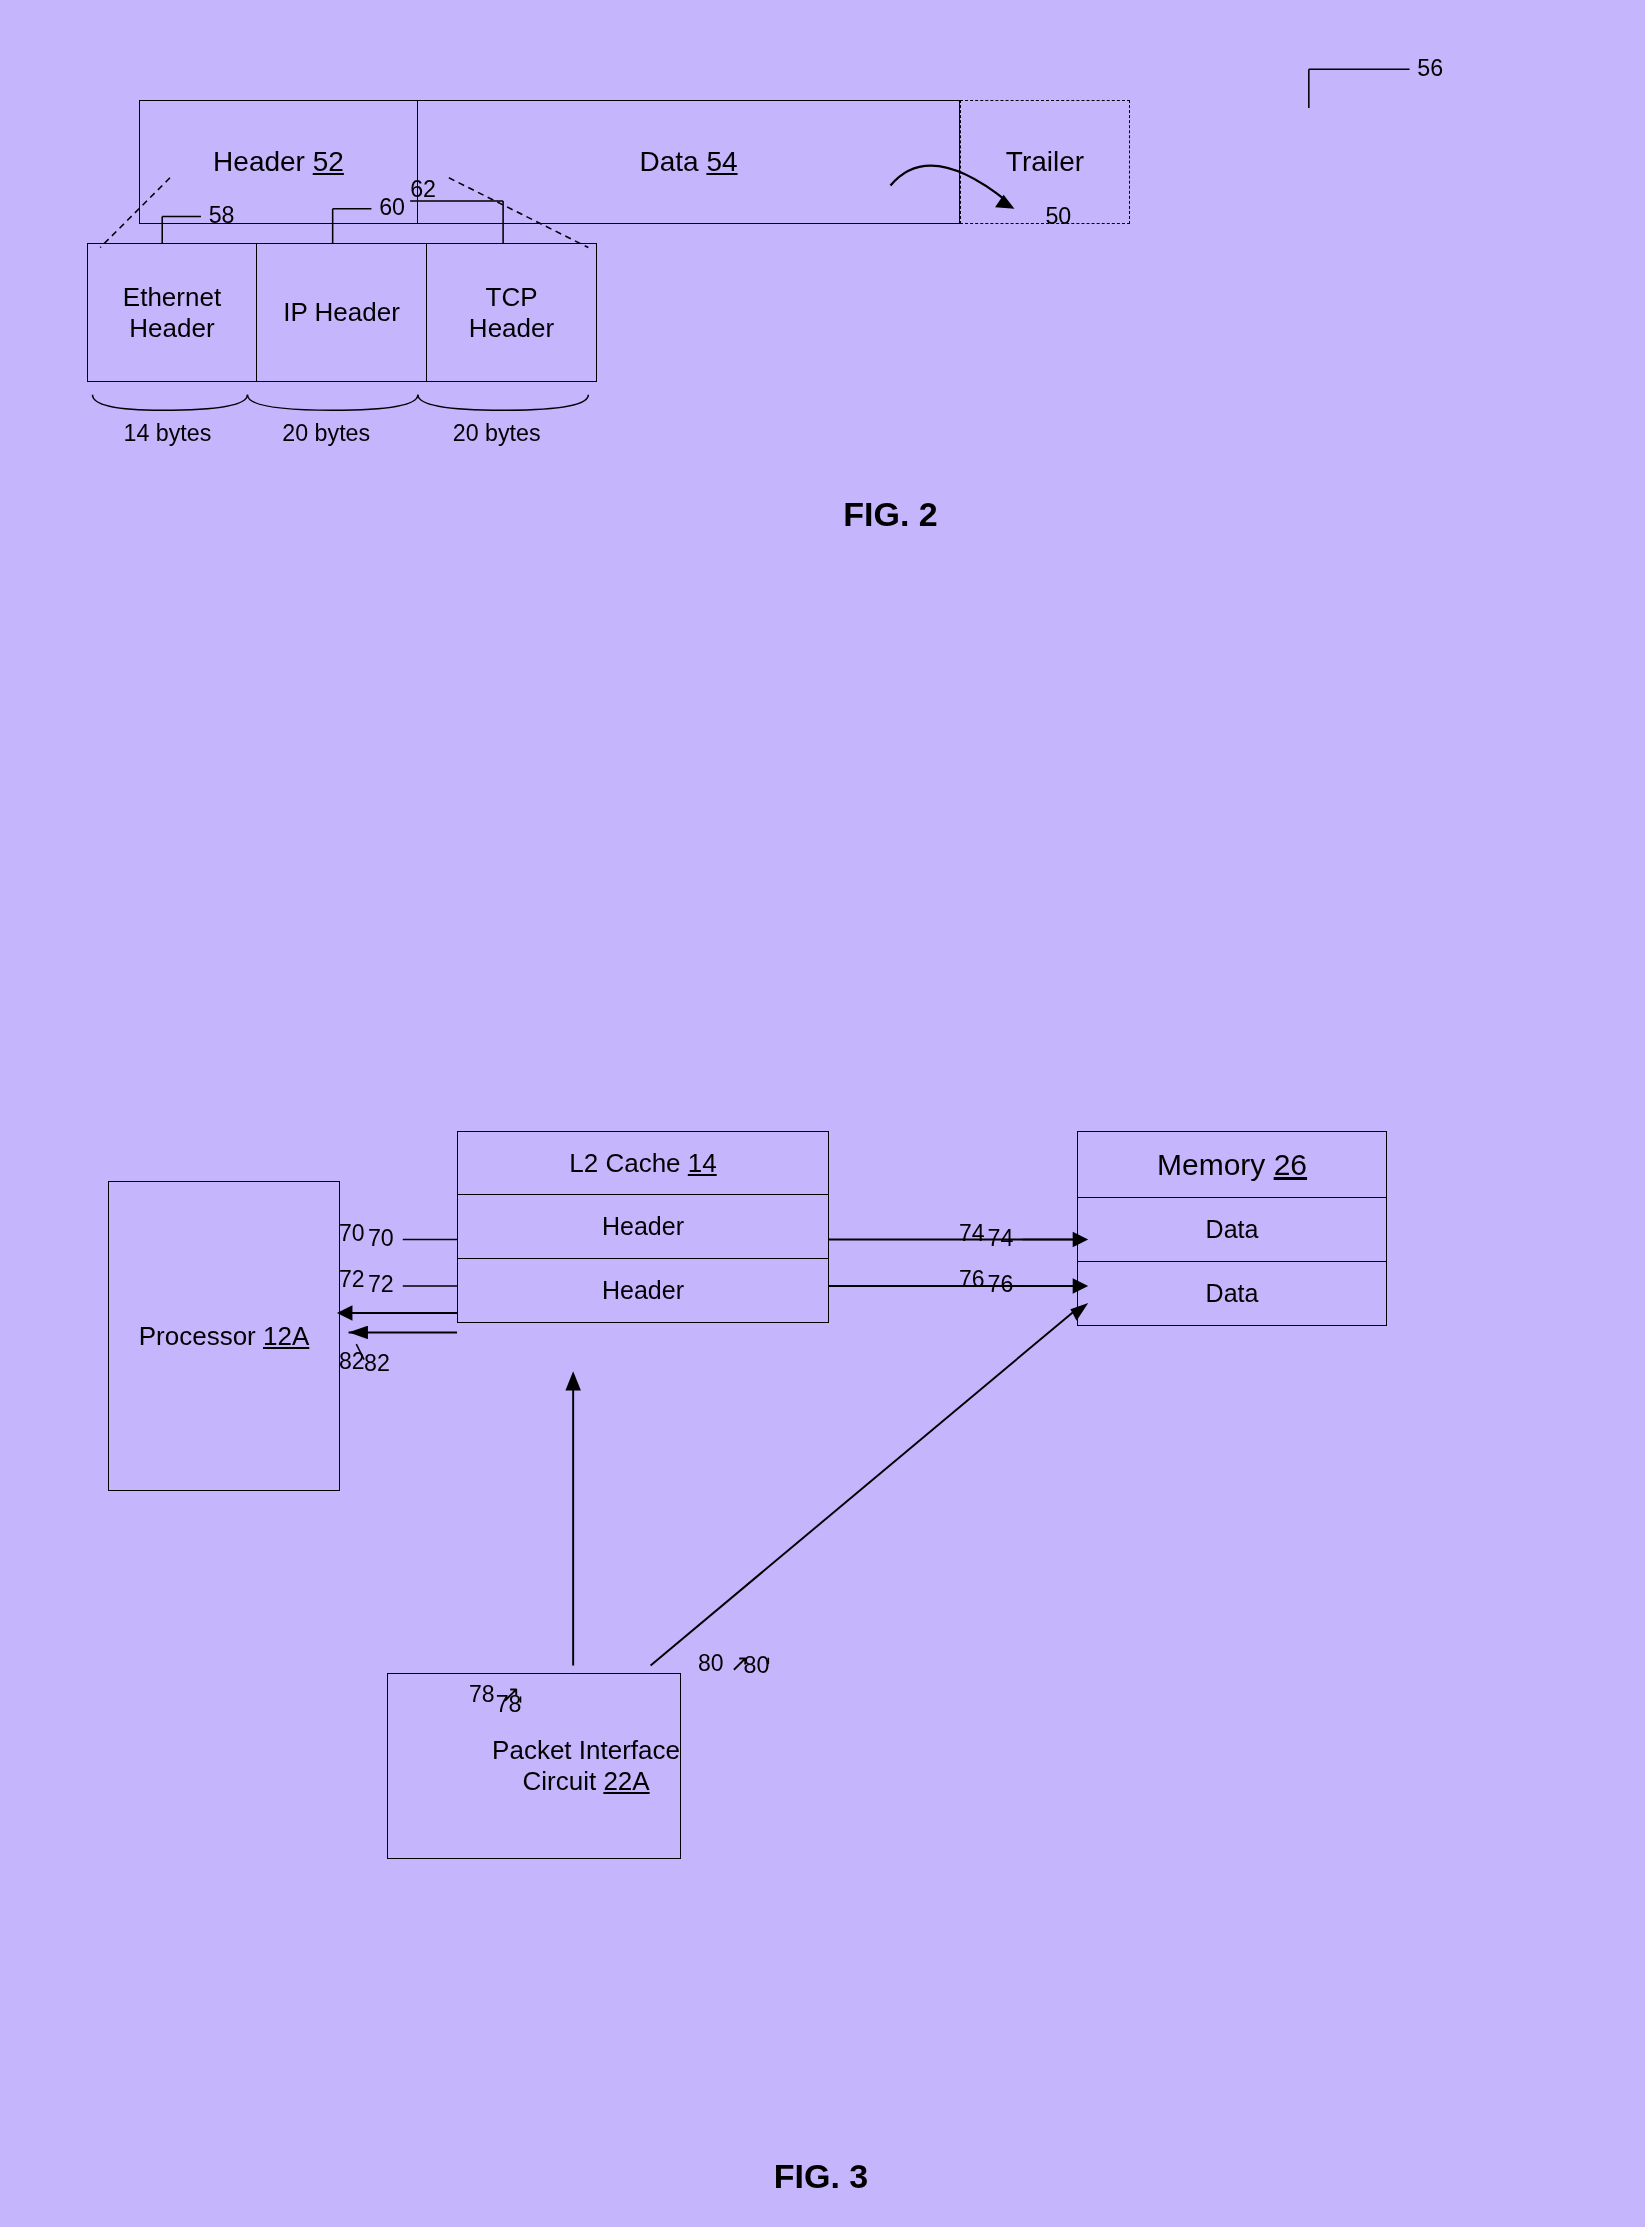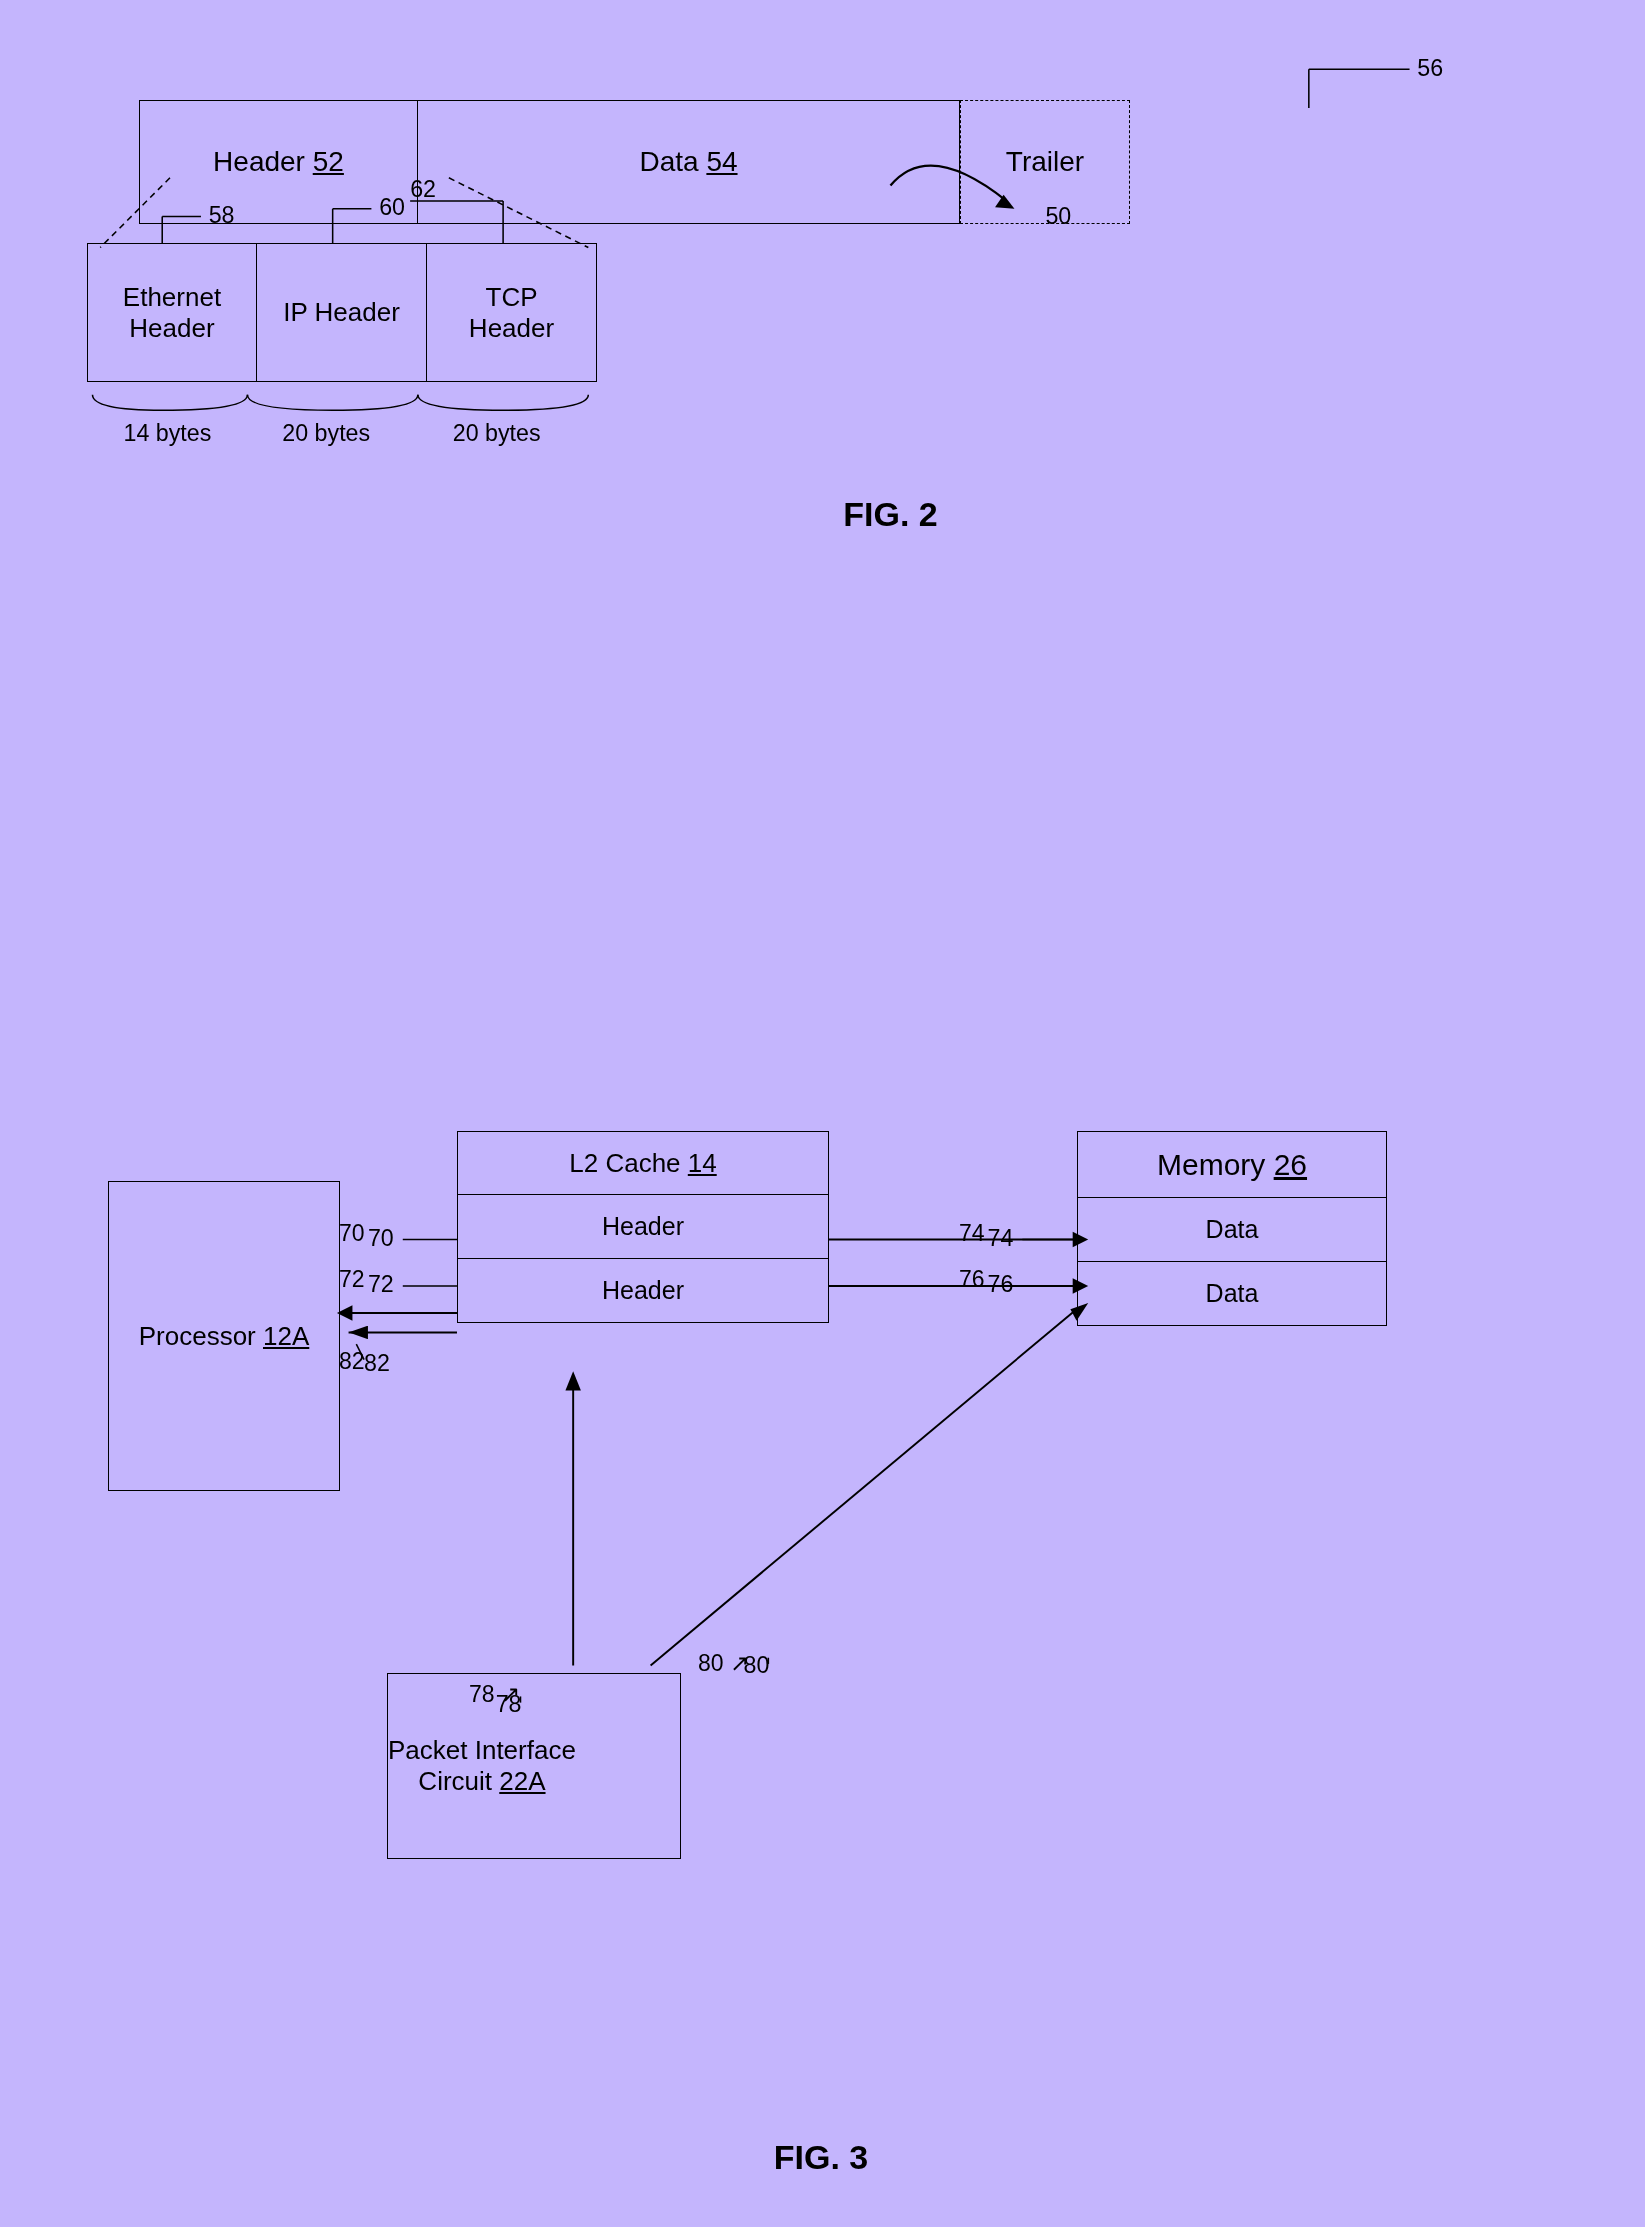--- a/index.html
+++ b/index.html
@@ -230,37 +230,37 @@
         <div style="font-size:25px; text-align:center; padding:17px; border-bottom:1.5px solid #000;">Header</div>
         <div style="font-size:25px; text-align:center; padding:17px;">Header</div>
       </div>
 
       <div style="position:absolute; left:1015px; top:62px; width:310px; border:1.5px solid #000;">
         <div style="font-size:30px; text-align:center; padding:15.5px; border-bottom:1.5px solid #000;">Memory <span style="text-decoration:underline">26</span></div>
         <div style="font-size:25px; text-align:center; padding:17px; border-bottom:1.5px solid #000;">Data</div>
         <div style="font-size:25px; text-align:center; padding:17px;">Data</div>
       </div>
 
-      <div style="position:absolute; left:325px; top:604px; width:294px; height:186px; border:1.5px solid #000; display:flex; flex-direction:column; align-items:flex-start; justify-content:center; font-size:26px; text-align:center;">
+      <div style="position:absolute; left:325px; top:604px; width:294px; height:186px; border:1.5px solid #000; display:flex; flex-direction:column; align-items:flex-end; justify-content:center; font-size:26px; text-align:center;">
         <span>Packet Interface<br>Circuit <span style="text-decoration:underline">22A</span></span>
       </div>
 
       <div style="position:absolute; left:277px; top:151px; font-size:23px;">70</div>
 
       <div style="position:absolute; left:277px; top:197px; font-size:23px;">72</div>
 
       <div style="position:absolute; left:897px; top:151px; font-size:23px;">74</div>
 
       <div style="position:absolute; left:897px; top:197px; font-size:23px;">76</div>
 
       <div style="position:absolute; left:407px; top:612px; font-size:23px;">78 ↗</div>
 
       <div style="position:absolute; left:636px; top:581px; font-size:23px;">80 ↗</div>
 
       <div style="position:absolute; left:277px; top:279px; font-size:23px;">82</div>
 
     </div>
 
-    <div style="font-size:34px; font-weight:bold; text-align:center; margin-top:0;">FIG. 3</div>
+    <div style="font-size:34px; font-weight:bold; text-align:center; margin-top:19px;">FIG. 3</div>
   </div>
 
 </div>
 
 
 </body></html>

